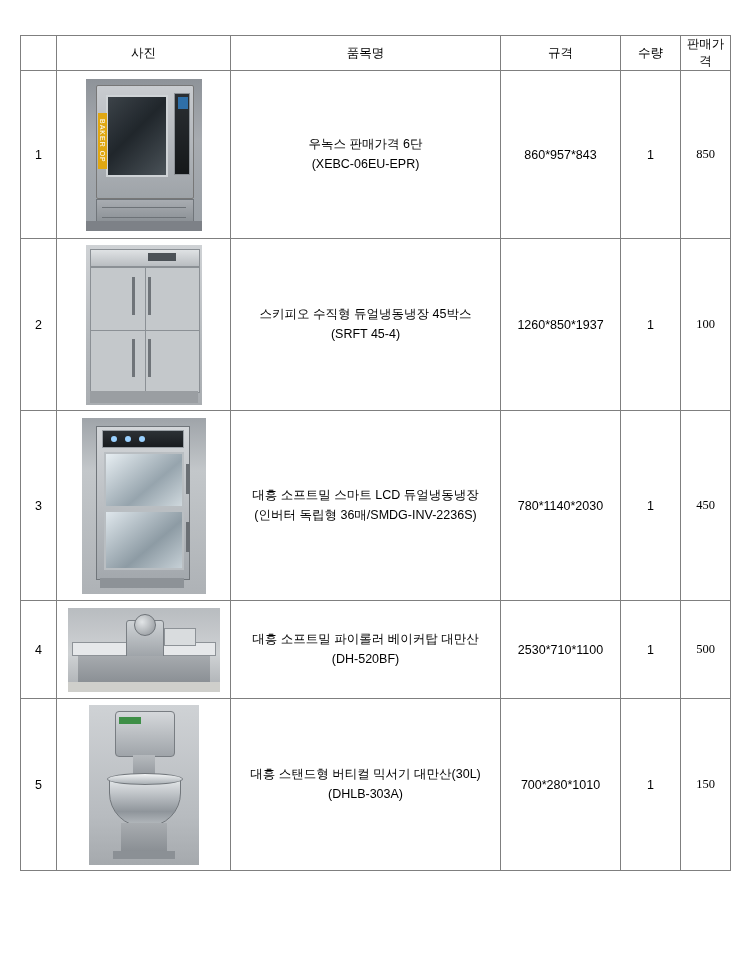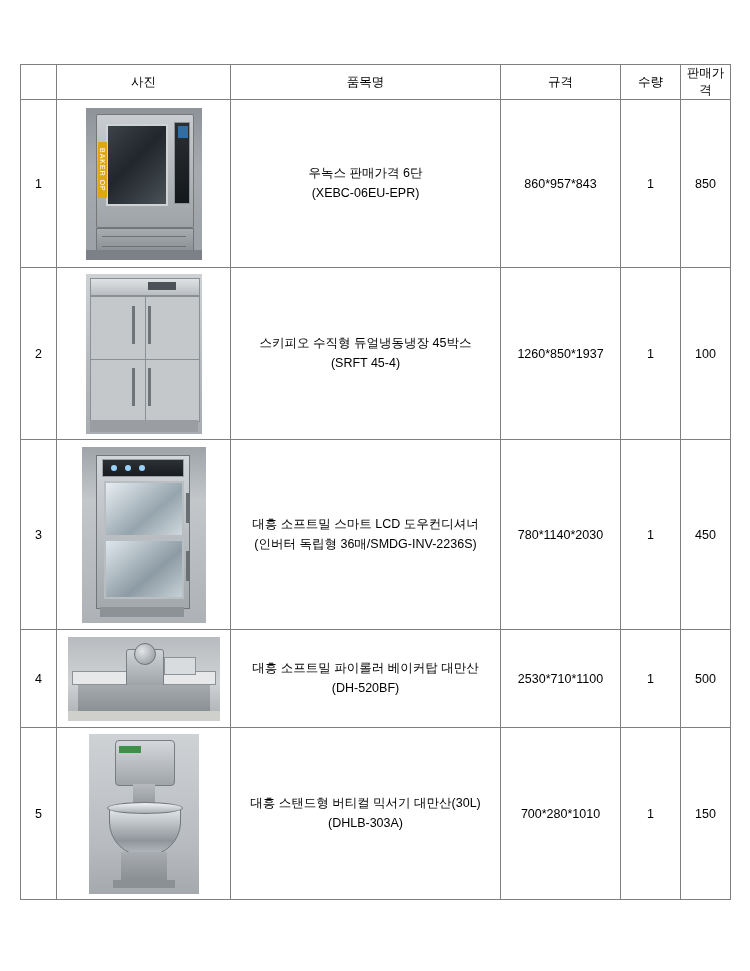--- a/index.html
+++ b/index.html
@@ -13,21 +13,21 @@
     font-family: "Liberation Sans", sans-serif;
     color: #000000;
     -webkit-font-smoothing: antialiased;
   }
   .page {
     position: relative;
     width: 750px;
     height: 971px;
     background: #ffffff;
     box-sizing: border-box;
-    padding: 64px 20px 0 20px;
+    padding: 35px 20px 0 20px;
   }
   table.item-table {
     border-collapse: collapse;
     table-layout: fixed;
     width: 710px;
     margin: 0 auto;
   }
   table.item-table th,
   table.item-table td {
     border: 1px solid #7f7f7f;
@@ -53,21 +53,21 @@
   col.c-price   { width: 50px; }
 
   td.no-cell { font-size: 12.5px; }
   td.name-cell {
     line-height: 1.55;
     padding: 6px 4px;
     font-size: 12.8px;
   }
   td.spec-cell { font-size: 12.2px; }
   td.qty-cell  { font-size: 12.2px; }
-  td.price-cell{ font-size: 12.2px; }
+  td.price-cell{ font-size: 12.2px; font-family: Liberation Serif, serif; }
 
   td.photo-cell {
     padding: 4px 0;
   }
   .photo-wrap {
     display: flex;
     align-items: center;
     justify-content: center;
   }
   .photo {
@@ -220,21 +220,21 @@
               </div>
               <div class="g1"></div>
               <div class="g2"></div>
               <div class="hdl" style="top:46px;"></div>
               <div class="hdl" style="top:104px;"></div>
               <div class="legs"></div>
             </div>
           </div>
         </td>
         <td class="name-cell">
-          <div>대흥 소프트밀 스마트 LCD 도우컨디셔너</div>
+          <div>대흥 소프트밀 스마트 LCD 듀얼냉동냉장</div>
           <div>(인버터 독립형 36매/SMDG-INV-2236S)</div>
         </td>
         <td class="spec-cell">780*1140*2030</td>
         <td class="qty-cell">1</td>
         <td class="price-cell">450</td>
       </tr>
 
       <tr style="height:98px;">
         <td class="no-cell">4</td>
         <td class="photo-cell">

